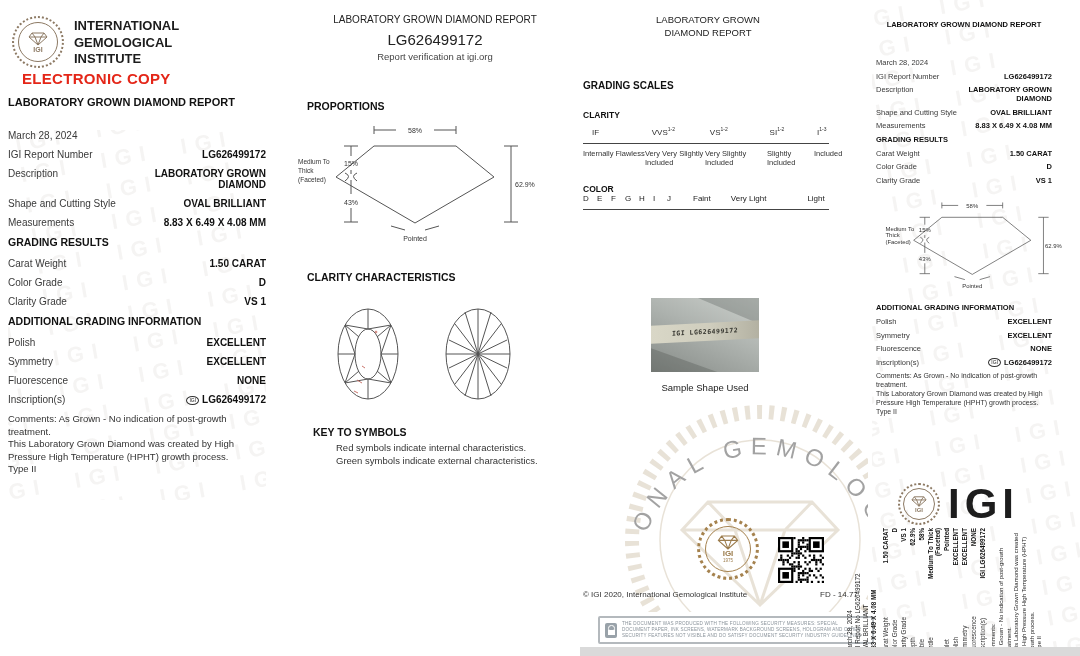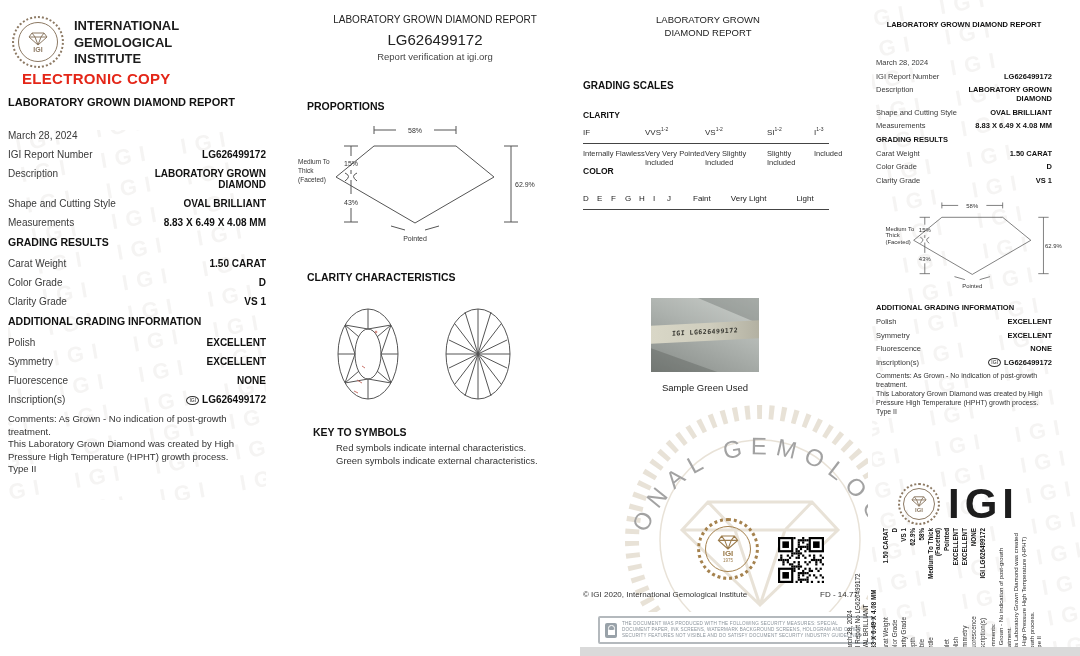--- a/index.html
+++ b/index.html
@@ -39,21 +39,21 @@
   .keytext{font-size:9.5px;line-height:1.4;color:#333;}
   .website{position:absolute;top:615px;left:0;width:100%;text-align:center;font-weight:700;font-size:12.5px;color:#111;}
   svg text{font-family:"Liberation Sans",sans-serif;fill:#333;}
   .diag{stroke:#555;fill:none;stroke-width:1;}
   
   .p3{left:580px;top:0;width:288px;height:656px;}
   .p3-head{position:absolute;top:14px;left:0;width:256px;text-align:center;font-size:9.5px;line-height:1.35;color:#222;}
   .scalehead{font-weight:700;font-size:10px;color:#111;}
   .subhead{font-weight:700;font-size:8.5px;color:#111;}
   .cgrid{position:absolute;left:3px;top:126px;width:248px;display:flex;}
-  .cgcol{font-size:8px;}
+  .cgcol{font-size:8px;margin-left:9px;}
   .cgcol sup{font-size:5px;}
   .cdesc{font-size:7.5px;line-height:1.25;color:#333;}
   .cline{position:absolute;left:3px;width:246px;border-top:1px solid #444;}
   .colorrow{position:absolute;left:3px;top:194px;width:246px;display:flex;font-size:8px;color:#222;}
   .colorrow span.letter{width:14px;}
   .sample{position:absolute;left:71px;top:298px;width:108px;height:74px;
           background:linear-gradient(205deg,#ccd0cc 0%,#aeb3af 45%,#868b87 100%);overflow:hidden;}
   .sample .facet1{position:absolute;right:-10px;top:-8px;width:0;height:0;
           border-left:90px solid transparent;border-top:38px solid rgba(70,76,72,.28);}
   .sample .facet2{position:absolute;left:-12px;bottom:-6px;width:0;height:0;
@@ -250,49 +250,49 @@
     <div class="cgrid">
       <div class="cgcol" style="width:62px;"><span>IF</span><sup></sup></div>
       <div class="cgcol" style="width:60px;"><span>VVS</span><sup>1-2</sup></div>
       <div class="cgcol" style="width:62px;"><span>VS</span><sup>1-2</sup></div>
       <div class="cgcol" style="width:47px;"><span>SI</span><sup>1-2</sup></div>
       <div class="cgcol" style="width:17px;"><span>I</span><sup>1-3</sup></div>
     </div>
     <div class="cline" style="top:143px;"></div>
     <div class="cgrid" style="top:149px;">
       <div class="cdesc" style="width:62px;">Internally Flawless</div>
-      <div class="cdesc" style="width:60px;">Very Very Pointed Included</div>
+      <div class="cdesc" style="width:60px;">Very Very Slightly Included</div>
       <div class="cdesc" style="width:62px;">Very Slightly Included</div>
       <div class="cdesc" style="width:47px;">Slightly Included</div>
       <div class="cdesc" style="width:17px;">Included</div>
     </div>
 
-    <div class="abs subhead" style="left:3px;top:166px;">COLOR</div>
+    <div class="abs subhead" style="left:3px;top:184px;">COLOR</div>
     <div class="colorrow">
       <span class="letter">D</span>
         <span class="letter">E</span>
         <span class="letter">F</span>
         <span class="letter">G</span>
         <span class="letter">H</span>
         <span class="letter">I</span>
         <span class="letter">J</span>
       <span style="margin-left:12px;">Faint</span>
       <span style="margin-left:20px;">Very Light</span>
-      <span style="margin-left:30px;">Light</span>
+      <span style="margin-left:41px;">Light</span>
     </div>
     <div class="cline" style="top:209px;"></div>
 
     <div class="sample">
       <div class="facet1"></div>
         <div class="facet2"></div>
       <div class="girdle-band">
         <span>IGI LG626499172</span>
       </div>
     </div>
-    <div class="sample-cap">Sample Green Used</div>
+    <div class="sample-cap">Sample Shape Used</div>
 
     <div class="wmseal">
       <svg width="340" height="300" viewBox="0 0 340 300" style="opacity:.45;">
         <g stroke="#cdbfa8" fill="none">
           <circle cx="180" cy="150" r="128" stroke-width="14" stroke-dasharray="5 7"></circle>
           <circle cx="180" cy="150" r="100" stroke-width="1.5"></circle>
           <path d="M128 112 L232 112 L258 140 L180 215 L102 140 Z M128 112 L102 140 M232 112 L258 140 M128 112 L155 140 M232 112 L205 140 M102 140 L258 140 M155 140 L180 215 M205 140 L180 215" stroke-width="3"></path>
         </g>
         <defs>
             <path id="wmarc" d="M60 170 A122 122 0 0 1 300 160"></path>

